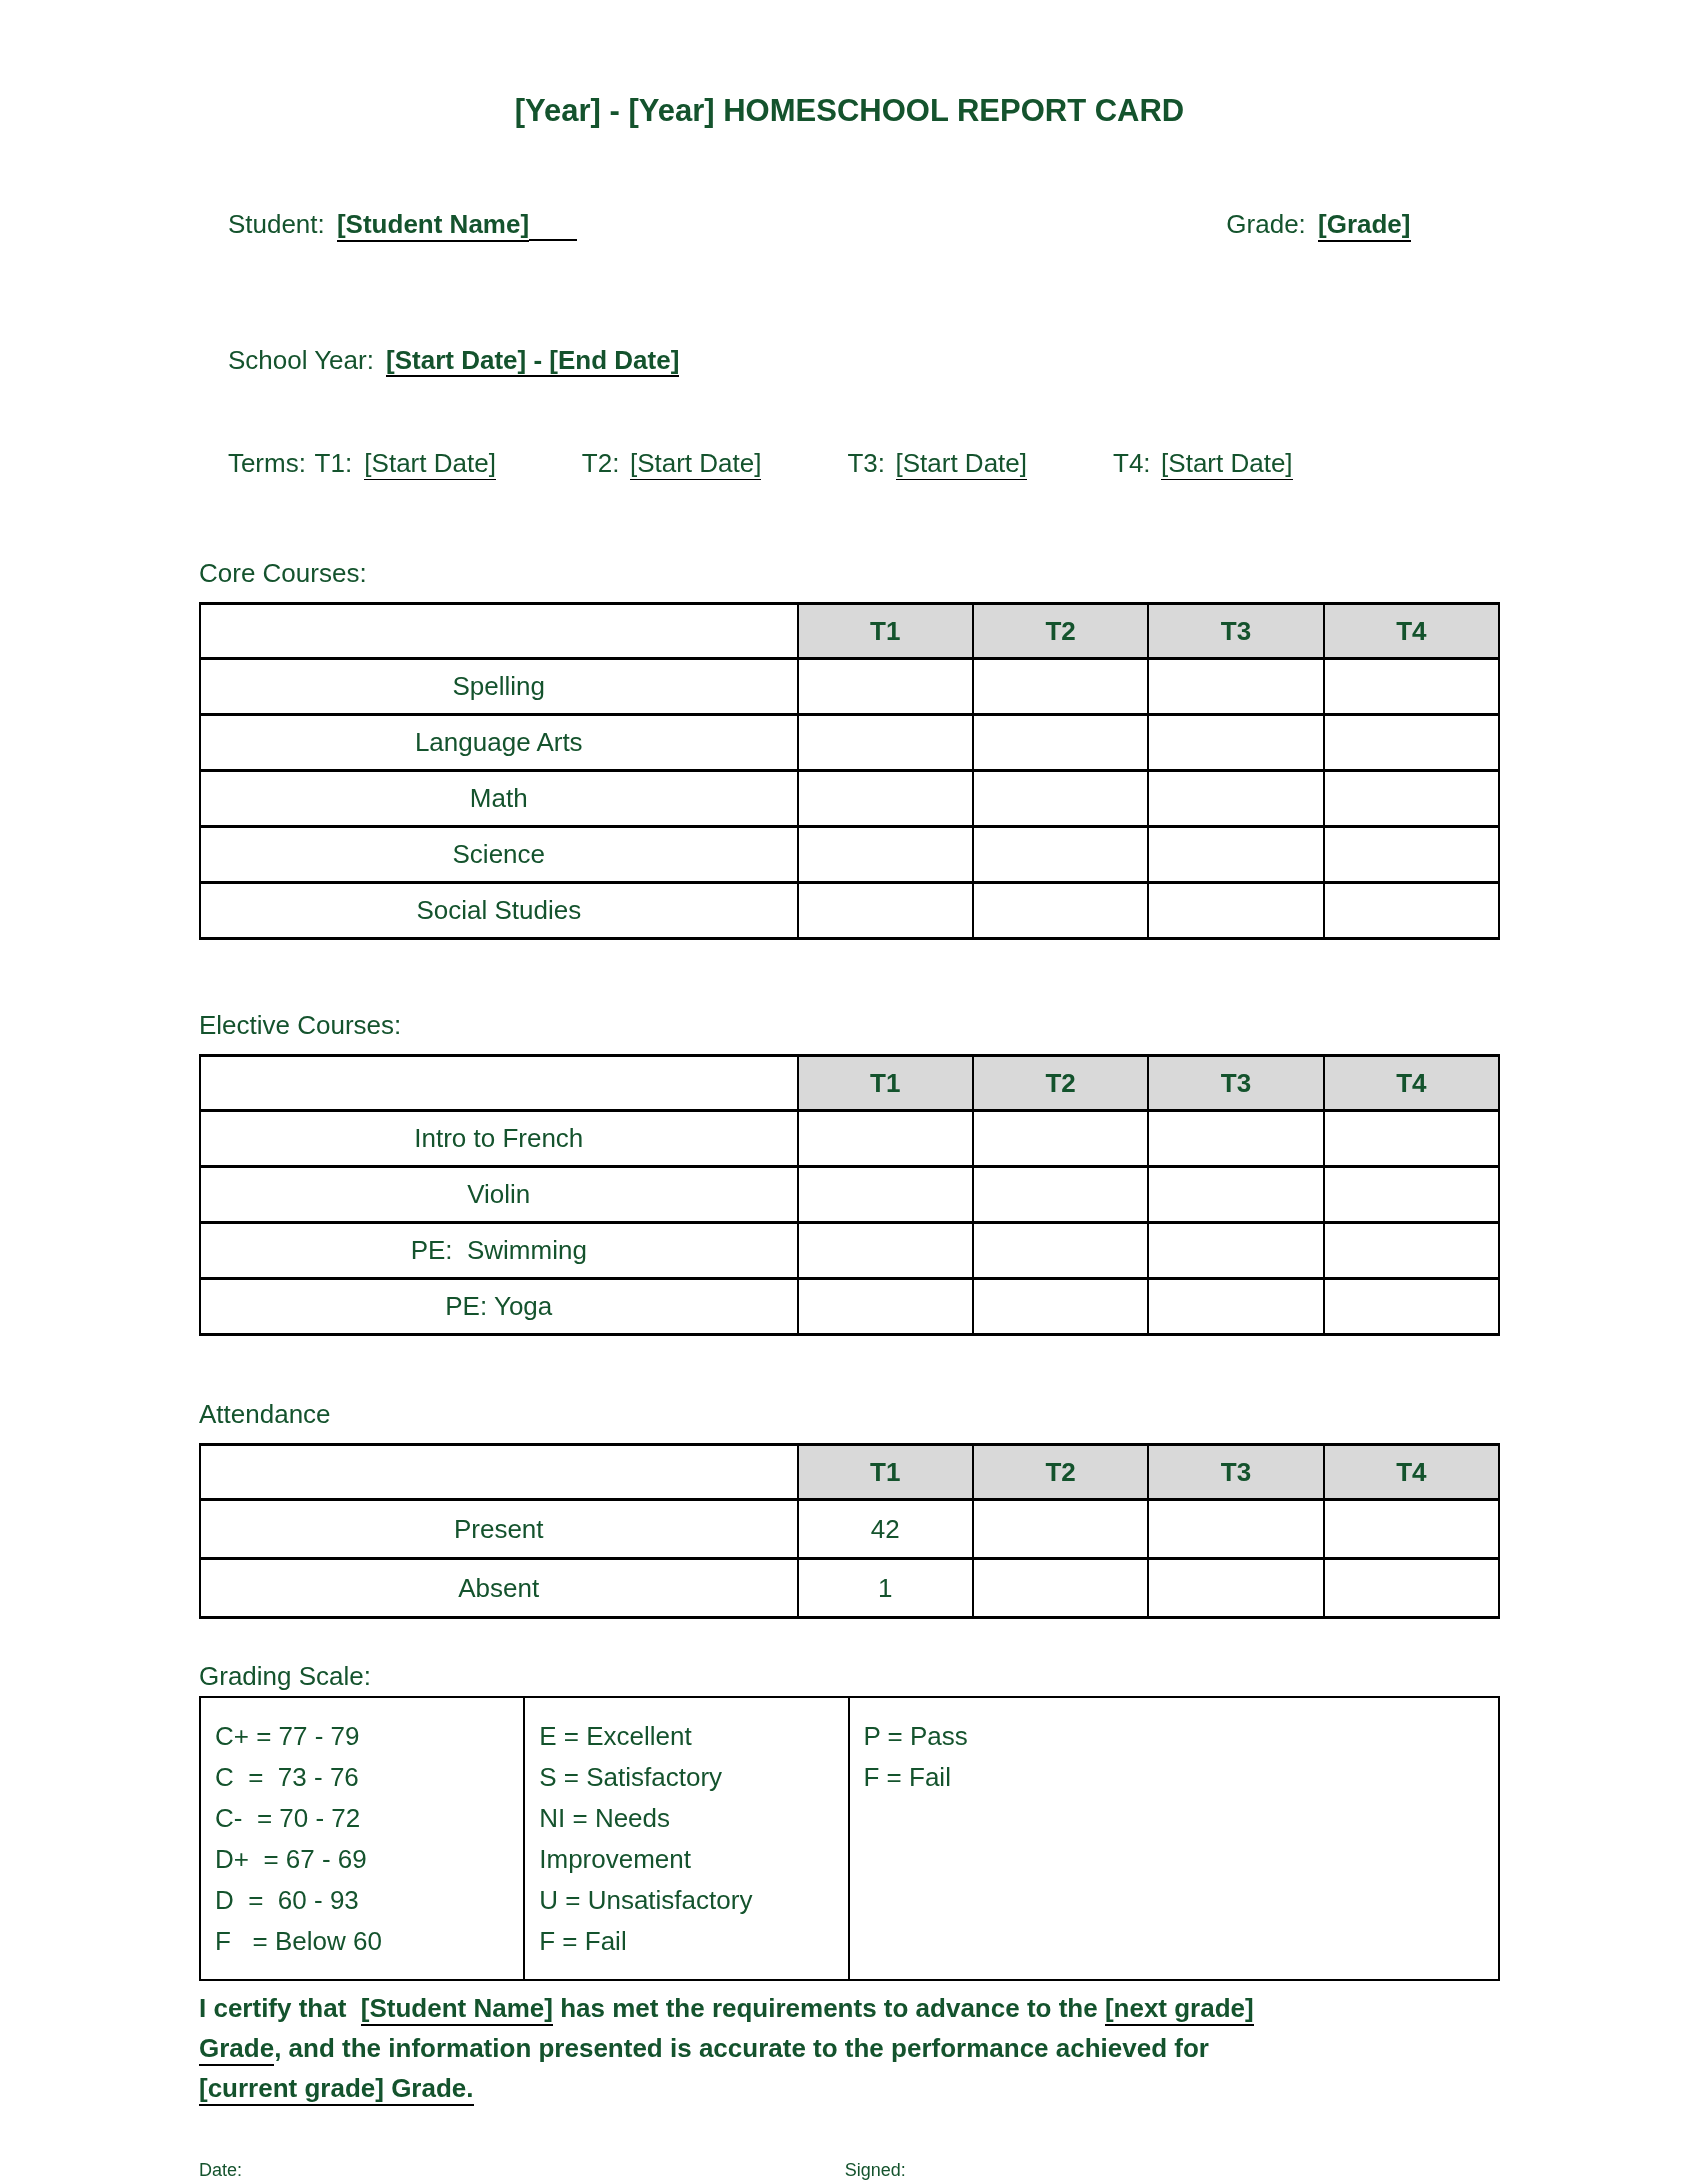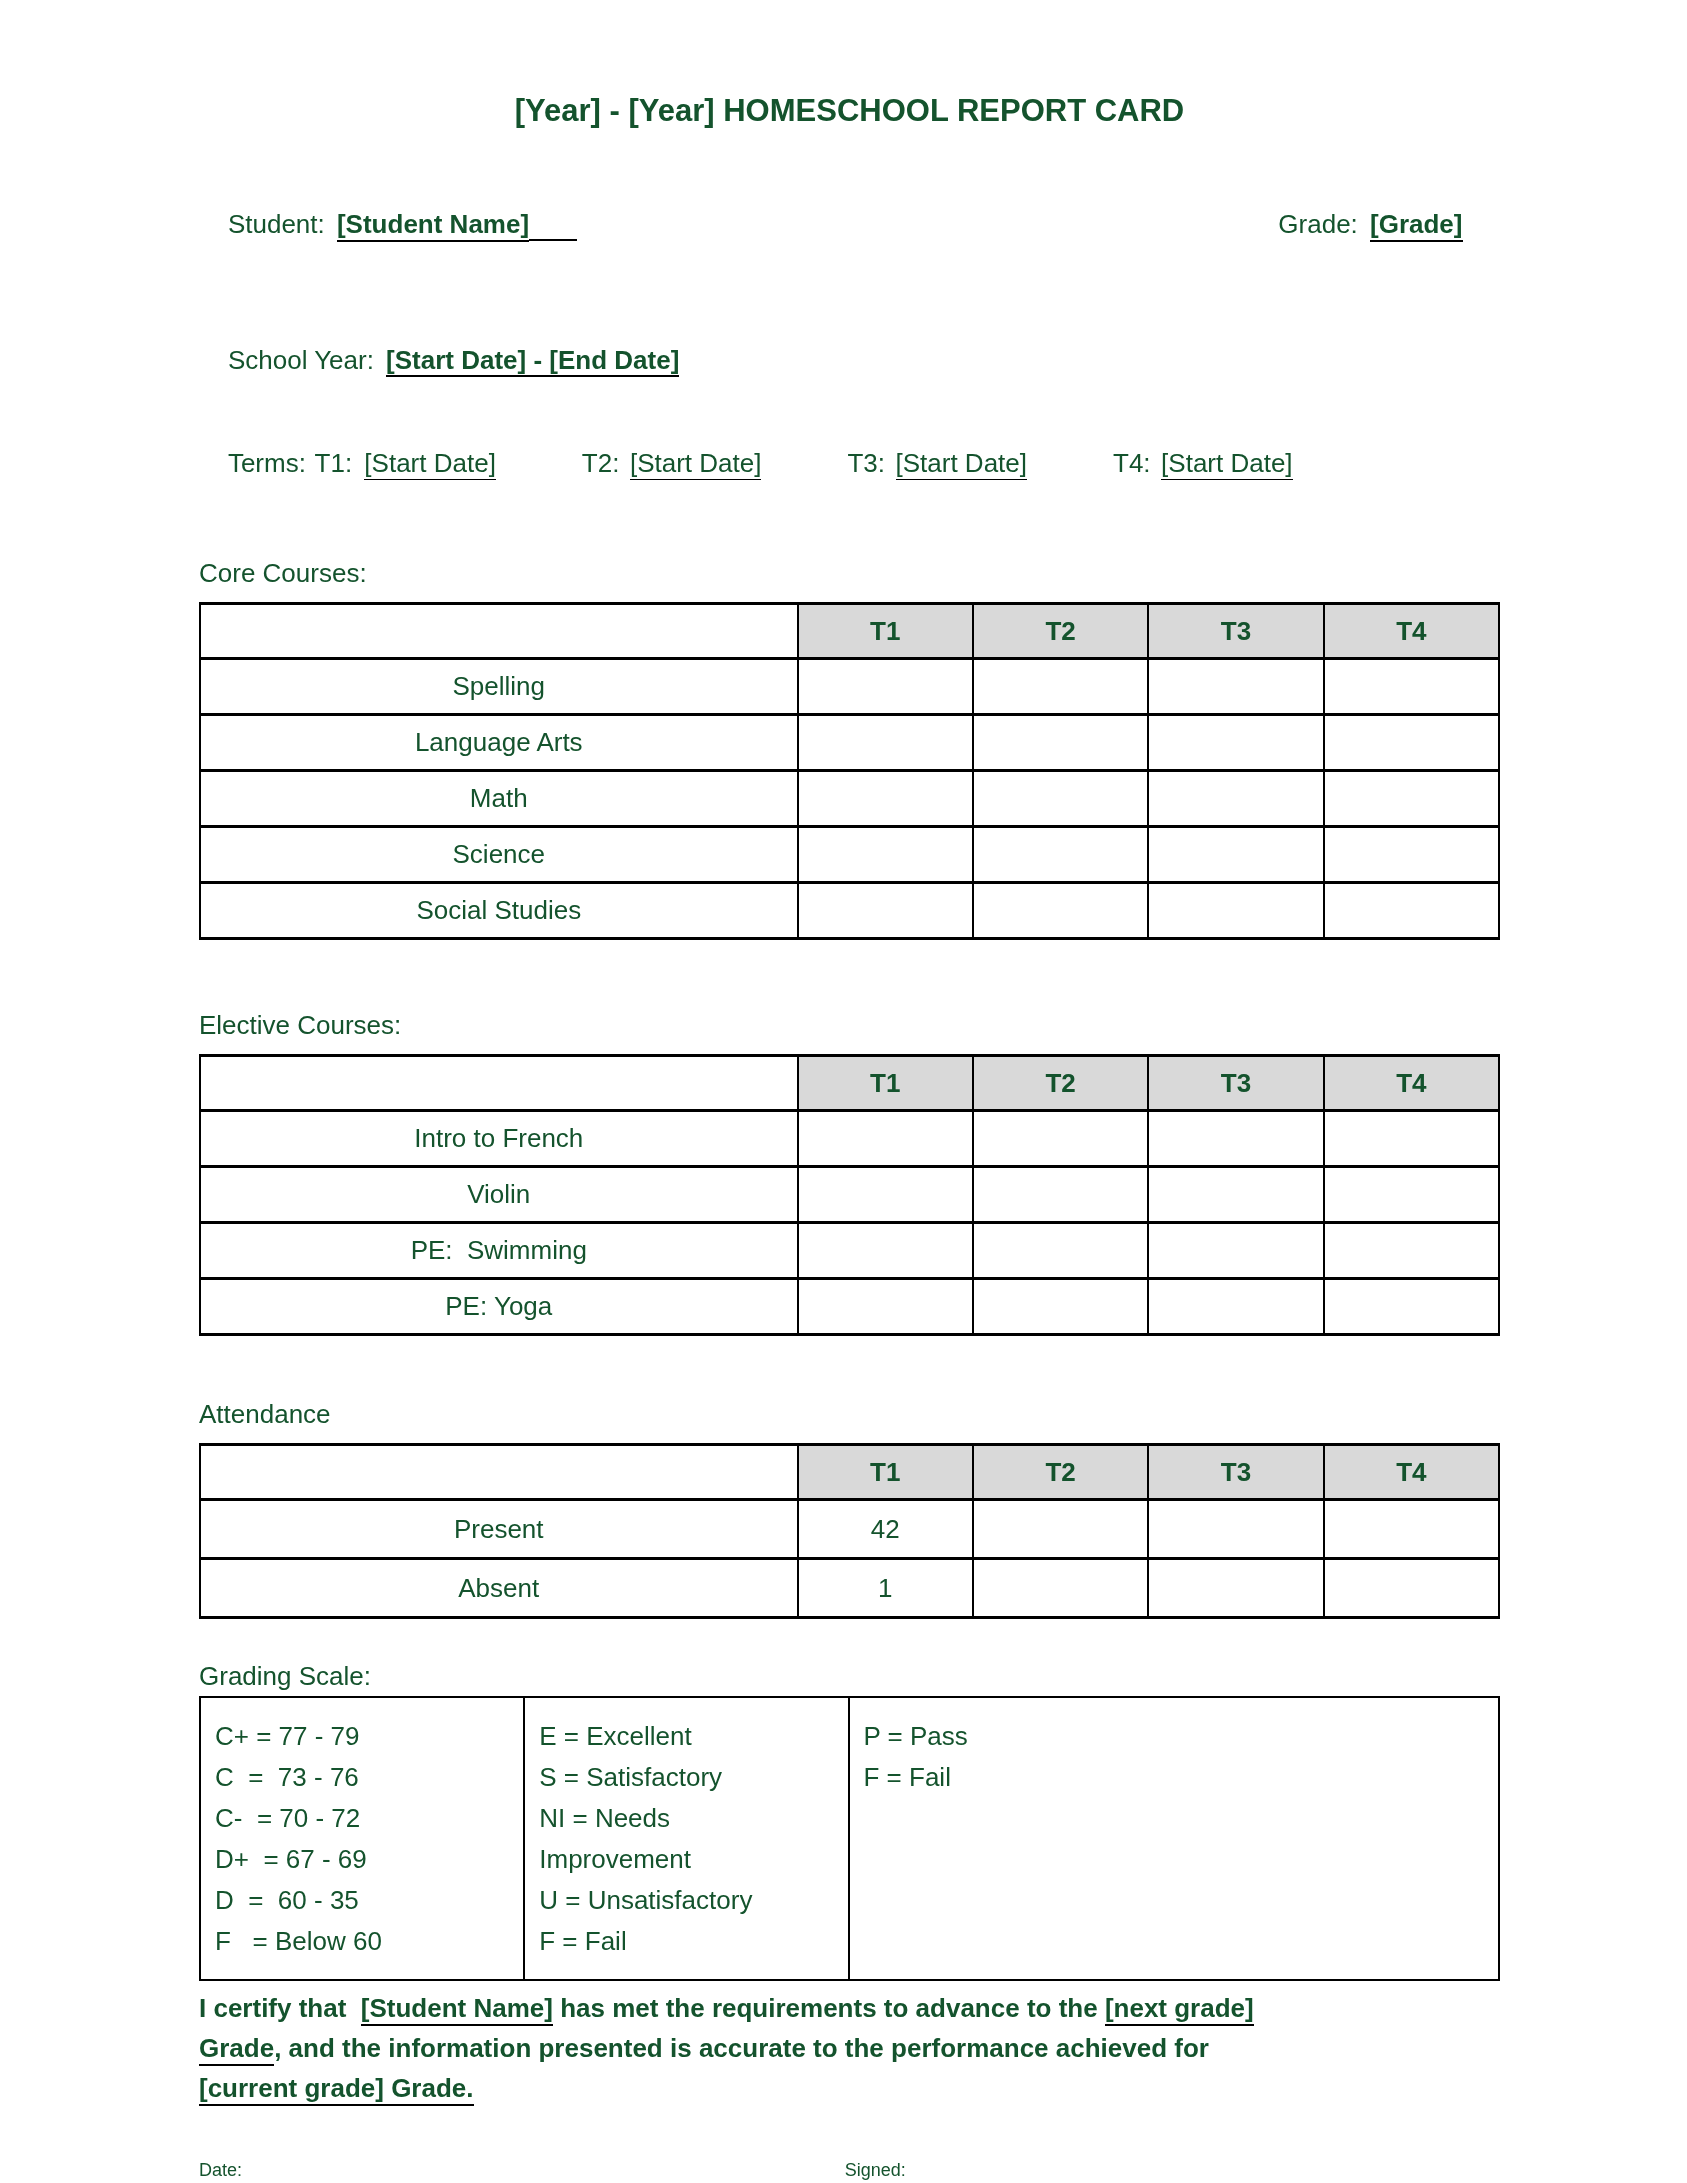--- a/index.html
+++ b/index.html
@@ -23,21 +23,21 @@
     font-size:31px;font-weight:bold;line-height:36px;
   }
   .hrow{font-size:26px;line-height:31px;position:relative;white-space:pre-wrap;}
   .student-row{margin-top:49px;}
   .sy-row{margin-top:10.5px;}
   .terms-row{margin-top:10.5px;}
   .bu{font-weight:bold;border-bottom:2.6px solid #000;padding-bottom:0.9px;}
   .u{border-bottom:1.7px solid #000;padding-bottom:0.9px;}
   .vgap{display:inline-block;width:12.2px;}
   .blank-ext{display:inline-block;width:48px;border-bottom:2.6px solid #000;height:26px;vertical-align:bottom;}
-  .grade-group{position:absolute;left:1036px;top:0;}
+  .grade-group{position:absolute;left:984px;top:0;}
   .term-group{margin-left:86px;margin-top:48px;}
   .term-group .u{margin-left:10.5px;}
   .section-label{font-size:26px;line-height:31px;}
   .lab-core{margin-top:48px;}
   .lab-elective{margin-top:70px;}
   .lab-attendance{margin-top:63px;}
   .lab-grading{margin-top:42px;}
   table.grid{
     border-collapse:collapse;table-layout:fixed;
     width:1301px;margin-top:13px;
@@ -241,21 +241,21 @@
   </tbody>
     </table>
 
   <div class="section-label lab-grading">Grading Scale:</div>
   <div class="grading-box">
     <div class="gcol">
       <div class="gline">C+ = 77 - 79</div>
       <div class="gline">C  =  73 - 76</div>
       <div class="gline">C-  = 70 - 72</div>
       <div class="gline">D+  = 67 - 69</div>
-      <div class="gline">D  =  60 - 35</div>
+      <div class="gline">D  =  60 - 93</div>
       <div class="gline">F   = Below 60</div>
     </div>
     <div class="gcol">
       <div class="gline">E = Excellent</div>
       <div class="gline">S = Satisfactory</div>
       <div class="gline">NI = Needs</div>
       <div class="gline">Improvement</div>
       <div class="gline">U = Unsatisfactory</div>
       <div class="gline">F = Fail</div>
     </div>

